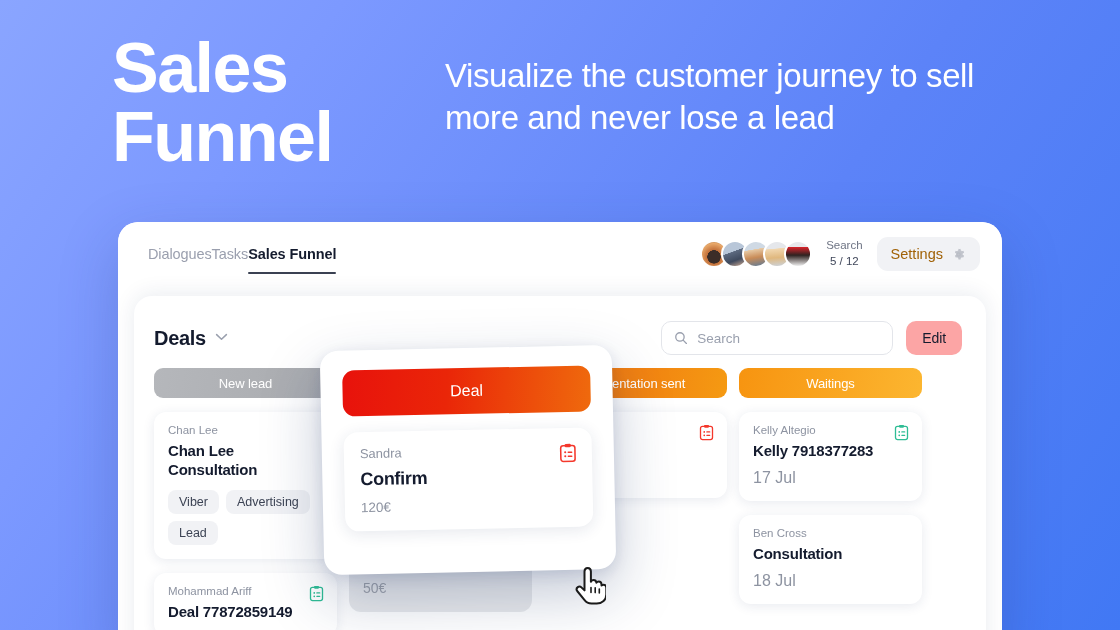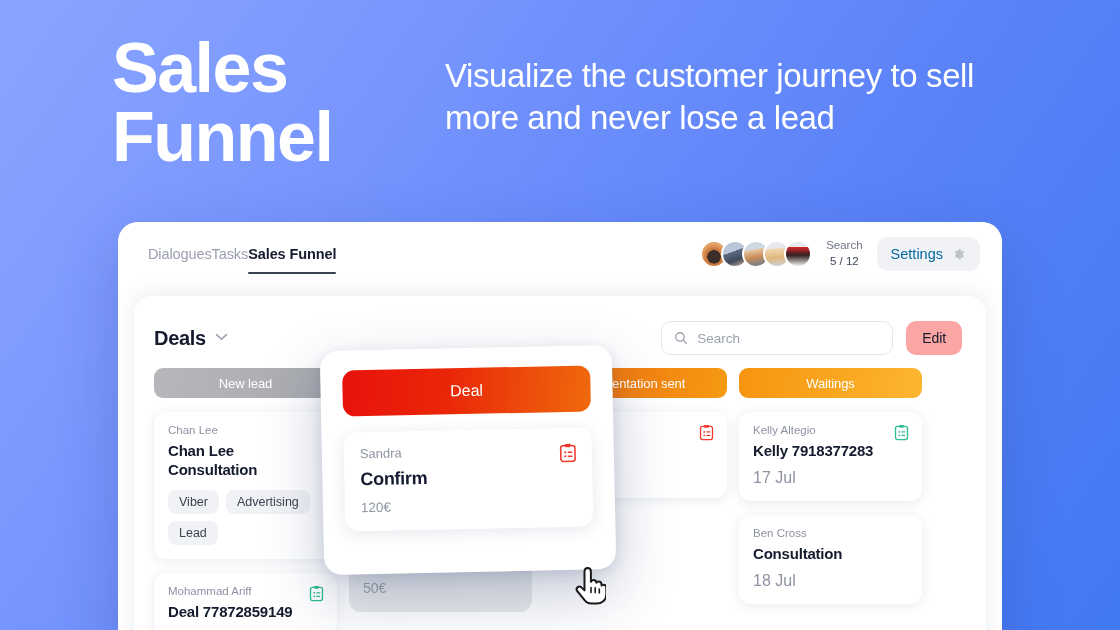--- a/index.html
+++ b/index.html
@@ -80,21 +80,21 @@
 
   .online {
     font-size: 11.5px; color: #6f7585; line-height: 1.35; text-align: center;
   }
   .online .count { color: #40475a; font-weight: 400; }
   .settings-btn {
     display: flex; align-items: center; gap: 8px;
     background: #f1f2f5; border-radius: 11px;
     padding: 9px 14px; cursor: pointer;
   }
-  .settings-btn .label { font-size: 14.5px; color: #0369a1; font-weight: 500; }
+  .settings-btn .label { font-size: 14.5px; color: #a16207; font-weight: 500; }
   .gear { width: 15px; height: 15px; flex: 0 0 auto; }
 
   
   .board {
     position: absolute; left: 16px; top: 74px;
     width: 852px; height: 380px;
     background: #ffffff;
     border-radius: 18px 18px 0 0;
     box-shadow: 0 -2px 22px rgba(20,40,90,.09);
     overflow: hidden;

